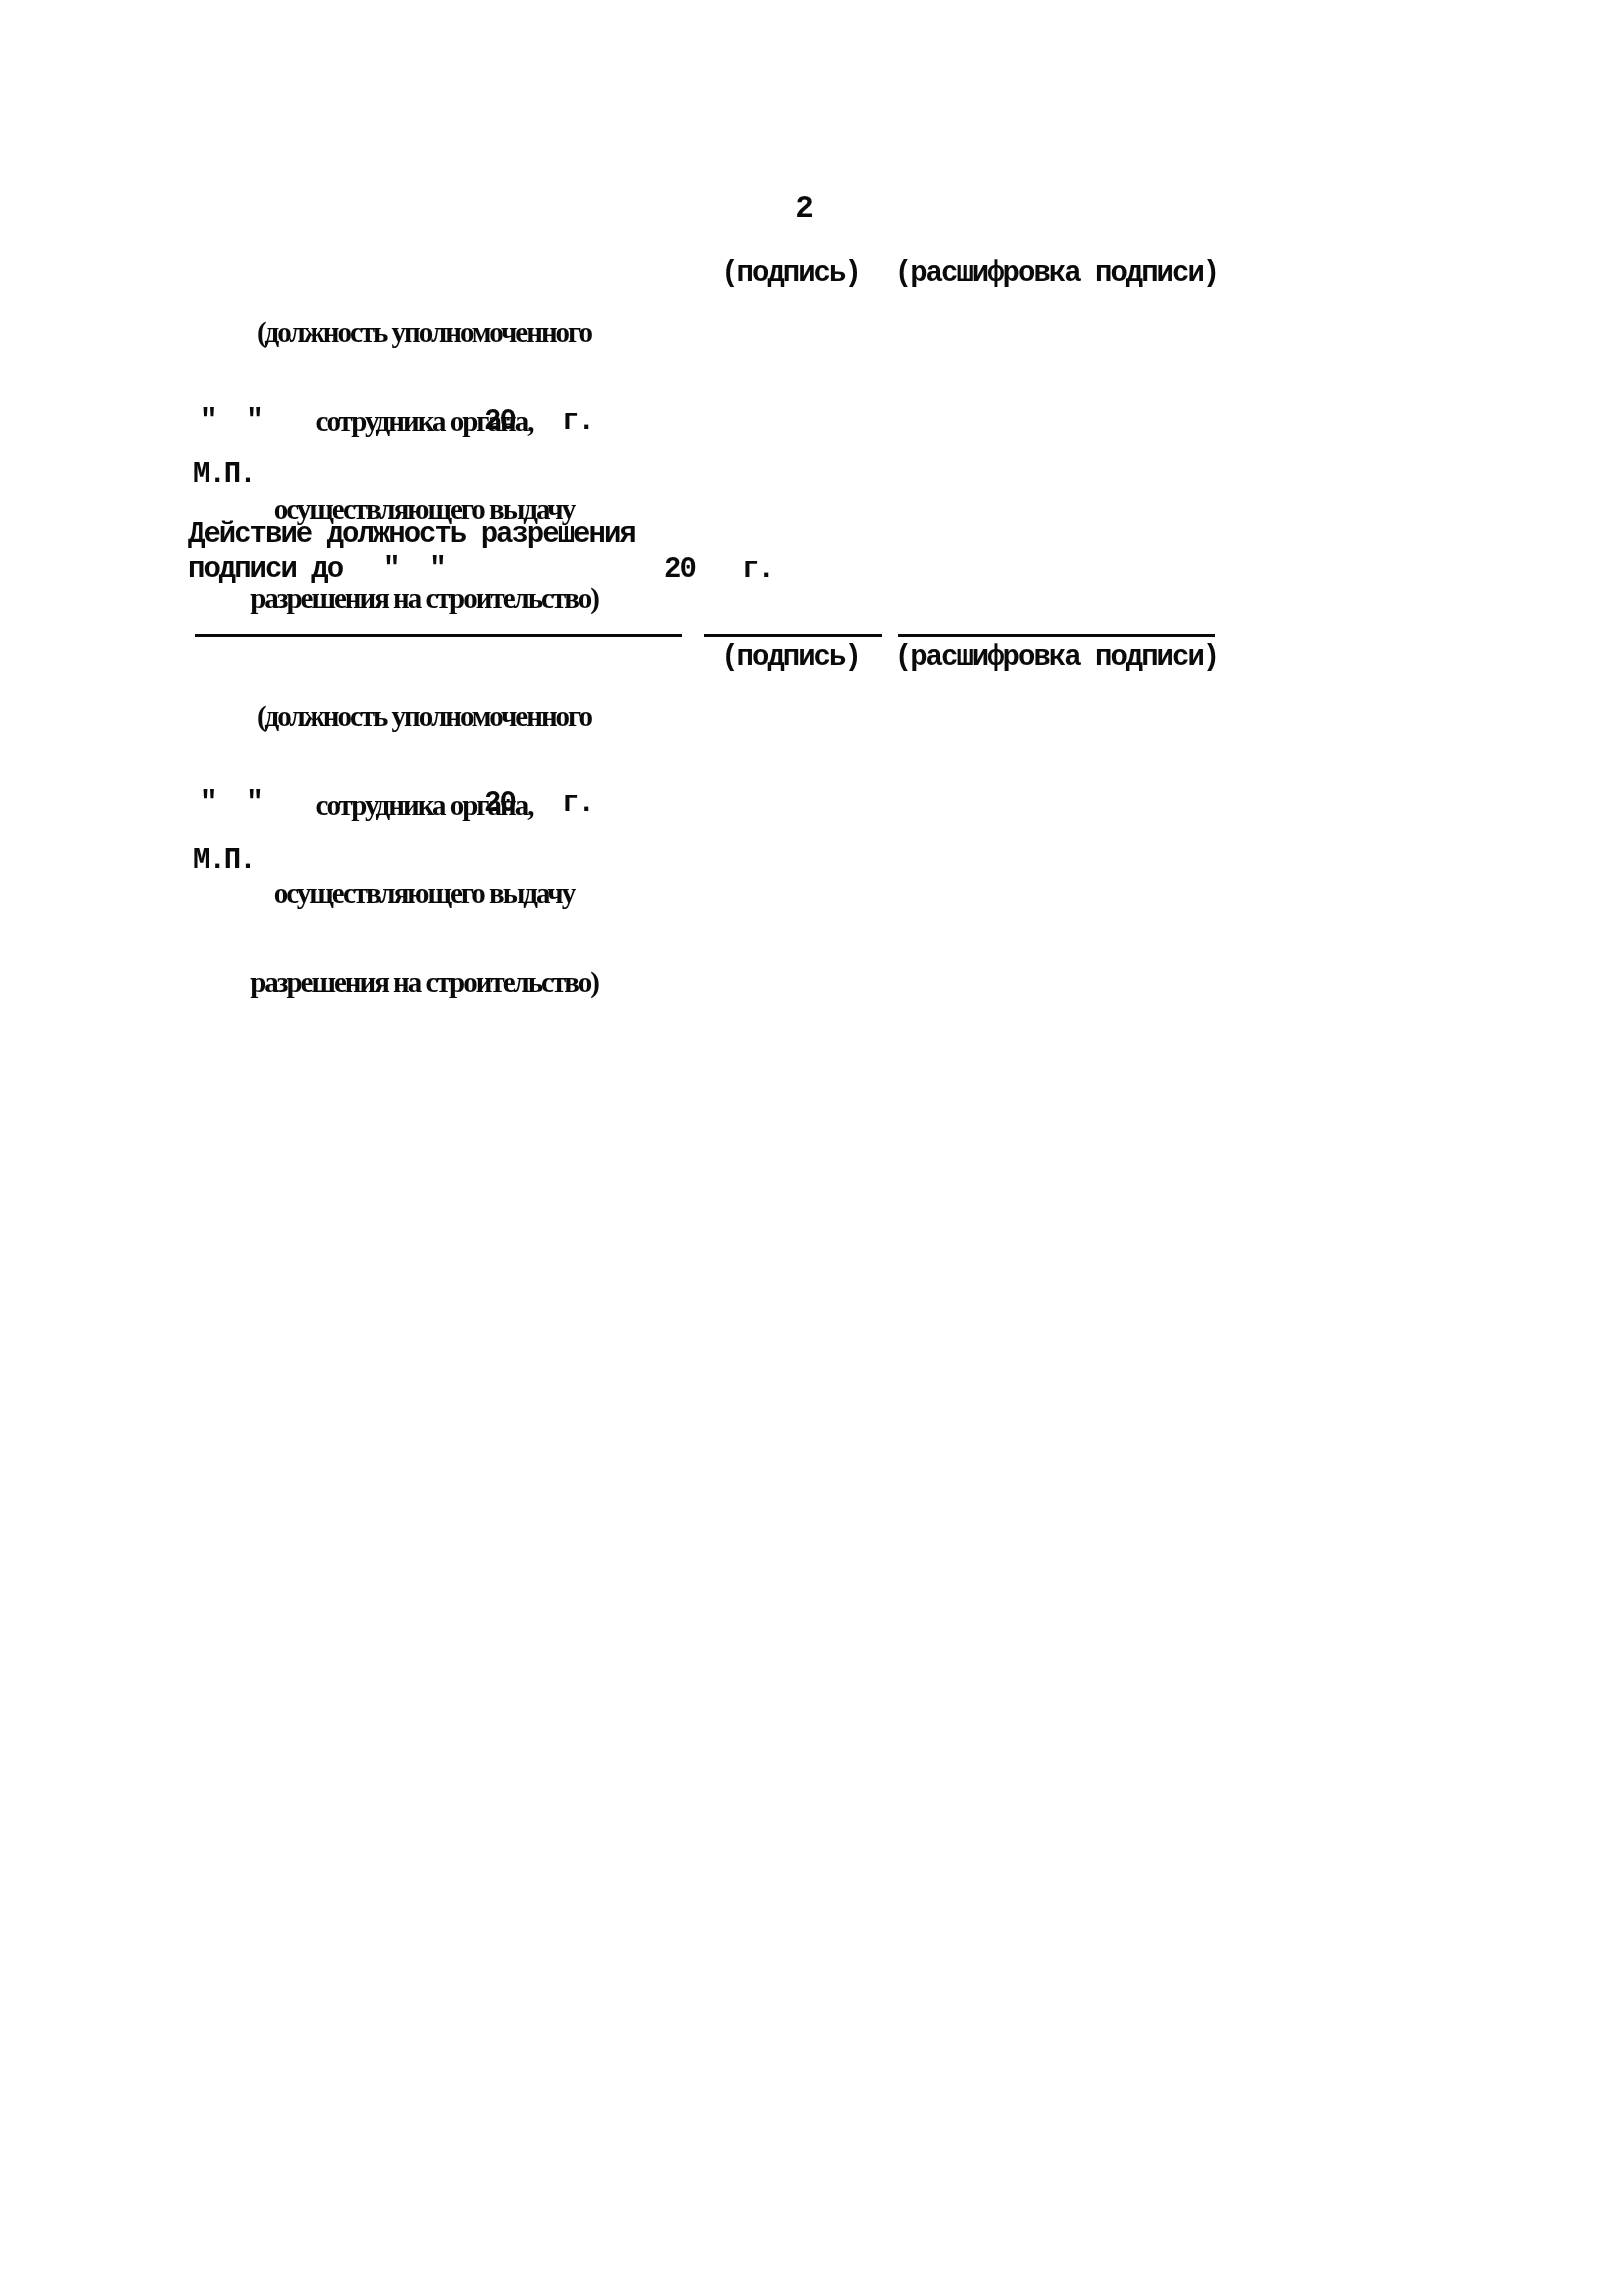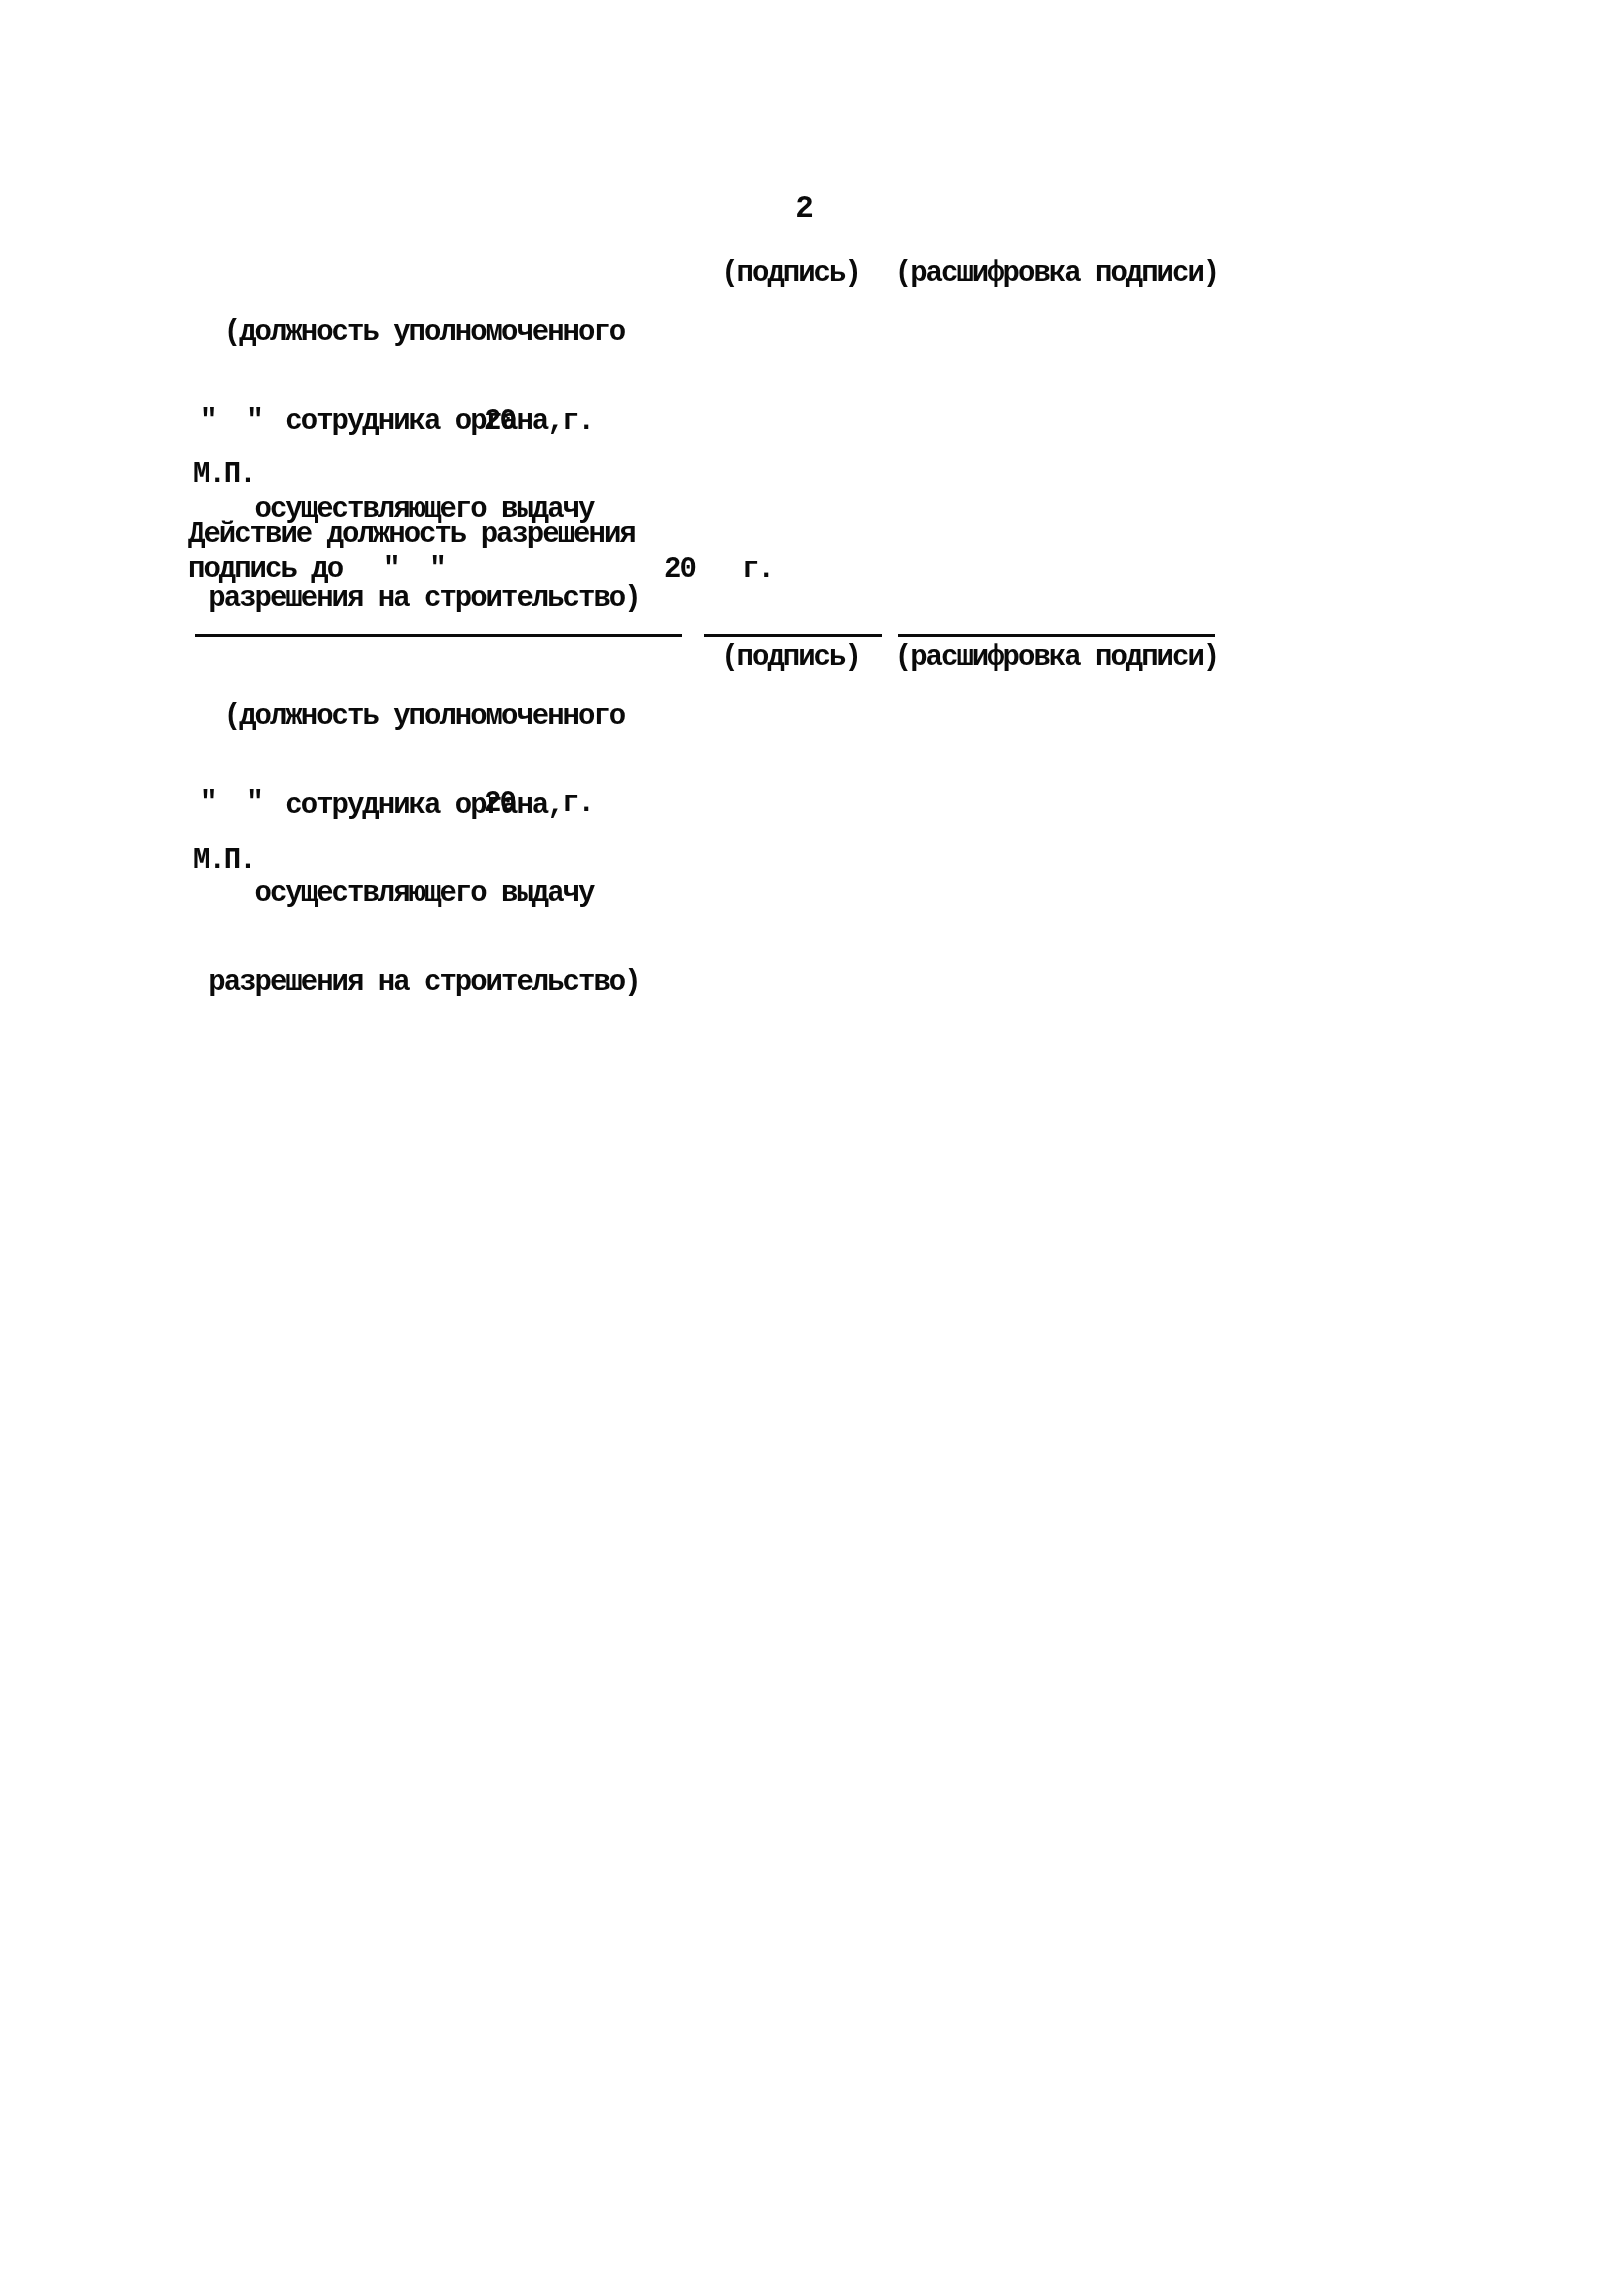--- a/index.html
+++ b/index.html
@@ -26,20 +26,21 @@
     color: #0a0a0a;
   }
   .center { text-align: center; }
   .pageno {
     font-size: 31px;
     letter-spacing: 0;
   }
   .caption-col { }
   .caption-col .cline {
     display: block;
+    font-family: Liberation Serif, serif;
   }
   .sigline {
     position: absolute;
     height: 0;
     border-top: 3.3px solid #0a0a0a;
   }
 </style>
 </head>
 <body>
 
@@ -59,21 +60,21 @@
   <div class="t center" style="left:893px; top:259px; width:327px;">(расшифровка подписи)</div>
 
   <span class="t" style="left:200px; top:407px;">"  "</span>
   <span class="t" style="left:484px; top:407px;">20</span>
   <span class="t" style="left:562px; top:407px;">г.</span>
 
   <div class="t" style="left:193px; top:460px;">М.П.</div>
 
   <div class="t" style="left:188px; top:520px;">Действие должность разрешения</div>
 
-  <span class="t" style="left:188px; top:555px;">подпись до</span>
+  <span class="t" style="left:188px; top:555px;">подписи до</span>
   <span class="t" style="left:383px; top:555px;">"  "</span>
   <span class="t" style="left:664px; top:555px;">20</span>
   <span class="t" style="left:742px; top:555px;">г.</span>
 
   <div class="sigline" style="left:195px;  top:634px; width:487px;"></div>
   <div class="sigline" style="left:704px; top:634px; width:178px;"></div>
   <div class="sigline" style="left:898px; top:634px; width:317px;"></div>
 
   <div class="t center caption-col" style="left:195px; top:643px; width:458px;">
     <span class="cline">(должность уполномоченного</span>

